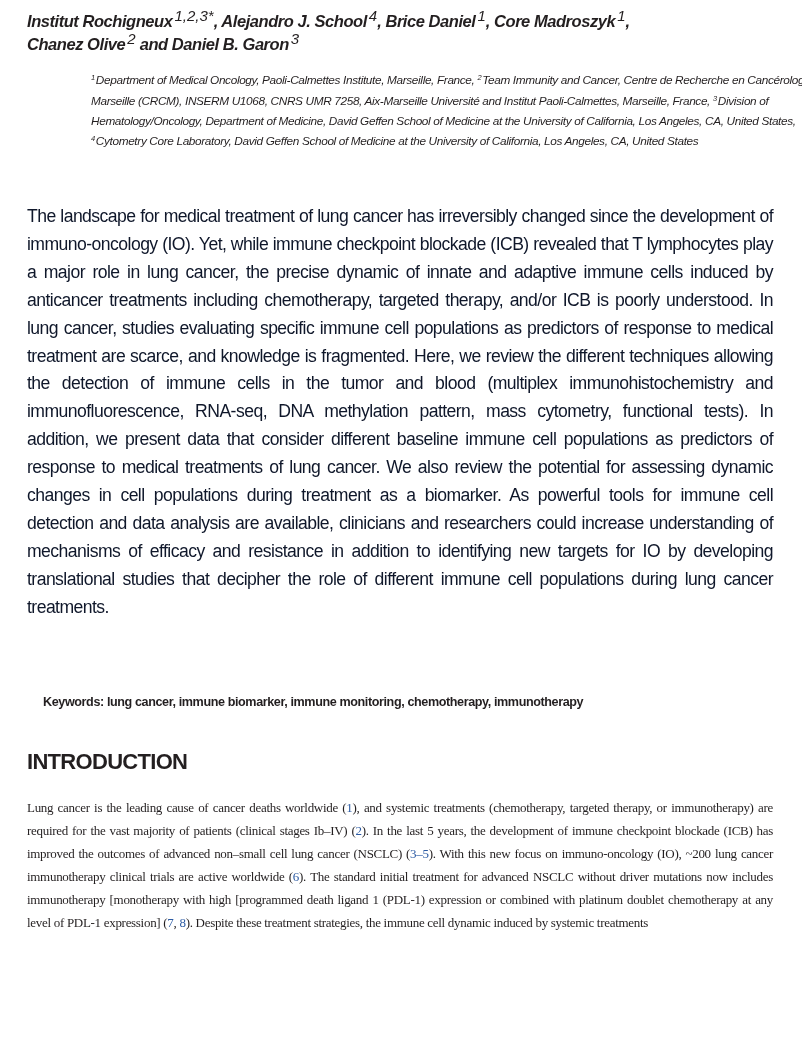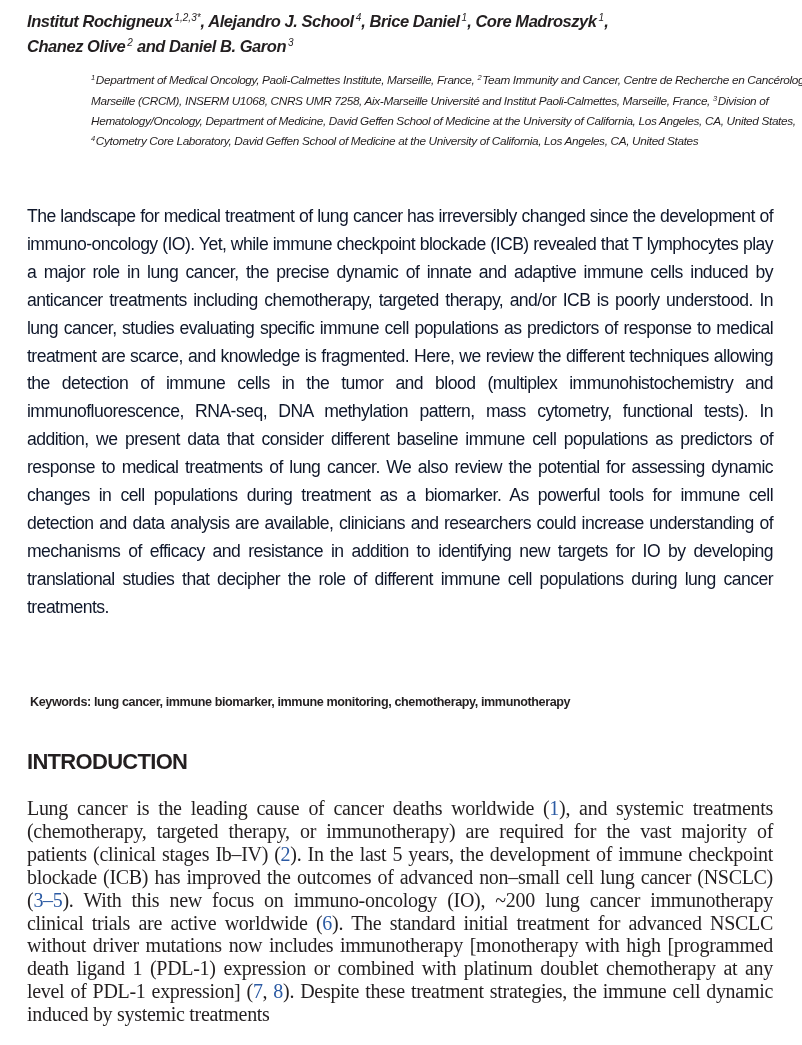--- a/index.html
+++ b/index.html
@@ -27,21 +27,21 @@
     width: 746px;
     font-family: "Liberation Sans", sans-serif;
     font-style: italic;
     font-weight: bold;
     font-size: 16.5px;
     line-height: 23px;
     letter-spacing: -0.45px;
     color: #231f20;
   }
   .authors sup {
-    font-size: 10px;
+    font-size: 15px;
     font-weight: normal;
     vertical-align: 0;
     position: relative;
     top: -6px;
     margin-left: 2px;
     letter-spacing: 0;
   }
   .affiliations {
     position: absolute;
     top: 71px;
@@ -71,21 +71,21 @@
     font-size: 17.6px;
     line-height: 27.9px;
     letter-spacing: -0.55px;
     text-align: justify;
     color: #0f172a;
     margin: 0;
   }
   .keywords {
     position: absolute;
     top: 693px;
-    left: 3px;
+    left: 16px;
     width: 746px;
     font-family: "Liberation Sans", sans-serif;
     font-weight: bold;
     font-size: 12.6px;
     line-height: 18px;
     letter-spacing: -0.4px;
     color: #231f20;
   }
   .section-heading {
     position: absolute;
@@ -99,21 +99,21 @@
     letter-spacing: -0.7px;
     color: #231f20;
   }
   .intro {
     position: absolute;
     top: 797px;
     left: 0;
     width: 746px;
     margin: 0;
     font-family: "Liberation Serif", serif;
-    font-size: 20px;
+    font-size: 13px;
     line-height: 22.9px;
     letter-spacing: -0.3px;
     text-align: justify;
     color: #231f20;
   }
   .cite {
     color: #2b5aa3;
   }
 </style>
 </head>

